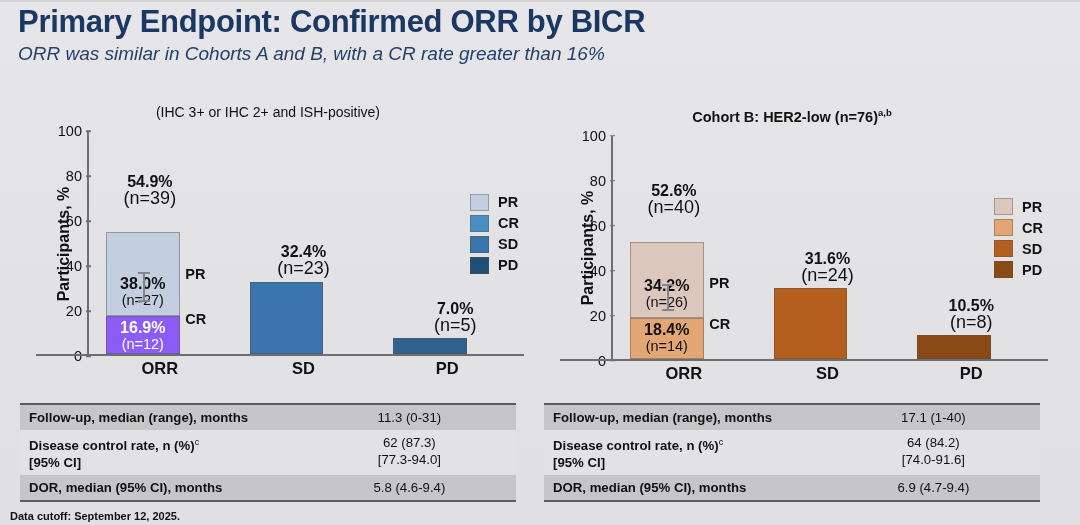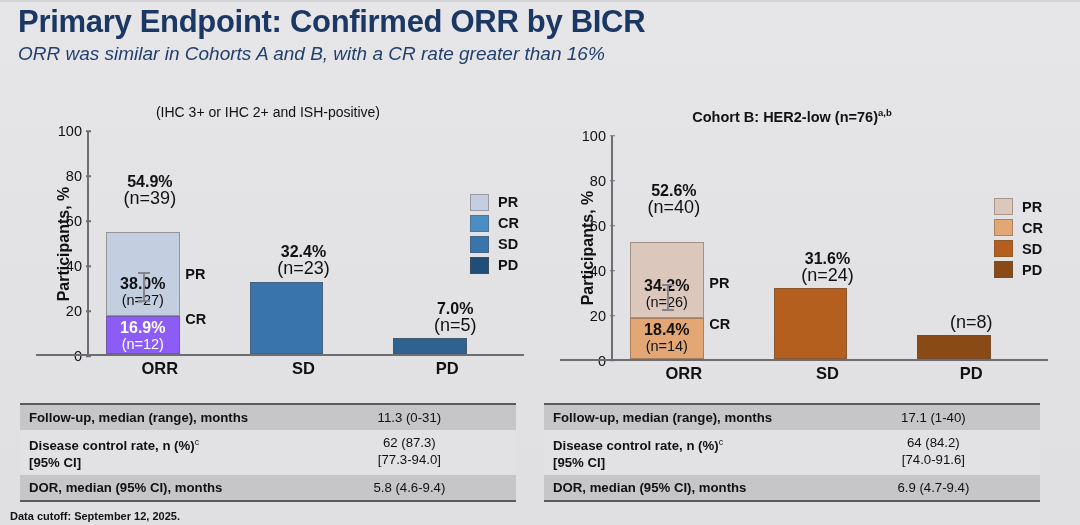--- a/index.html
+++ b/index.html
@@ -312,20 +312,21 @@
             <div class="pct">31.6%</div>
             <div class="n">(n=24)</div>
           </div>
           <div class="bar" style="height:31.6%">
             <div class="seg" style="top:0;bottom:0;background:#b55f1f"></div>
           </div>
         </div>
 
         <div class="slot" style="left:67%">
           <div class="vlabel" style="left:0;right:0;bottom:12.5%">
+            <div class="pct">10.5%</div>
             <div class="n">(n=8)</div>
           </div>
           <div class="bar" style="height:10.5%">
             <div class="seg" style="top:0;bottom:0;background:#8a4a16"></div>
           </div>
         </div>
       </div>
 
       <div class="xticks">
         <div class="xtick" style="left:0%">ORR</div>

